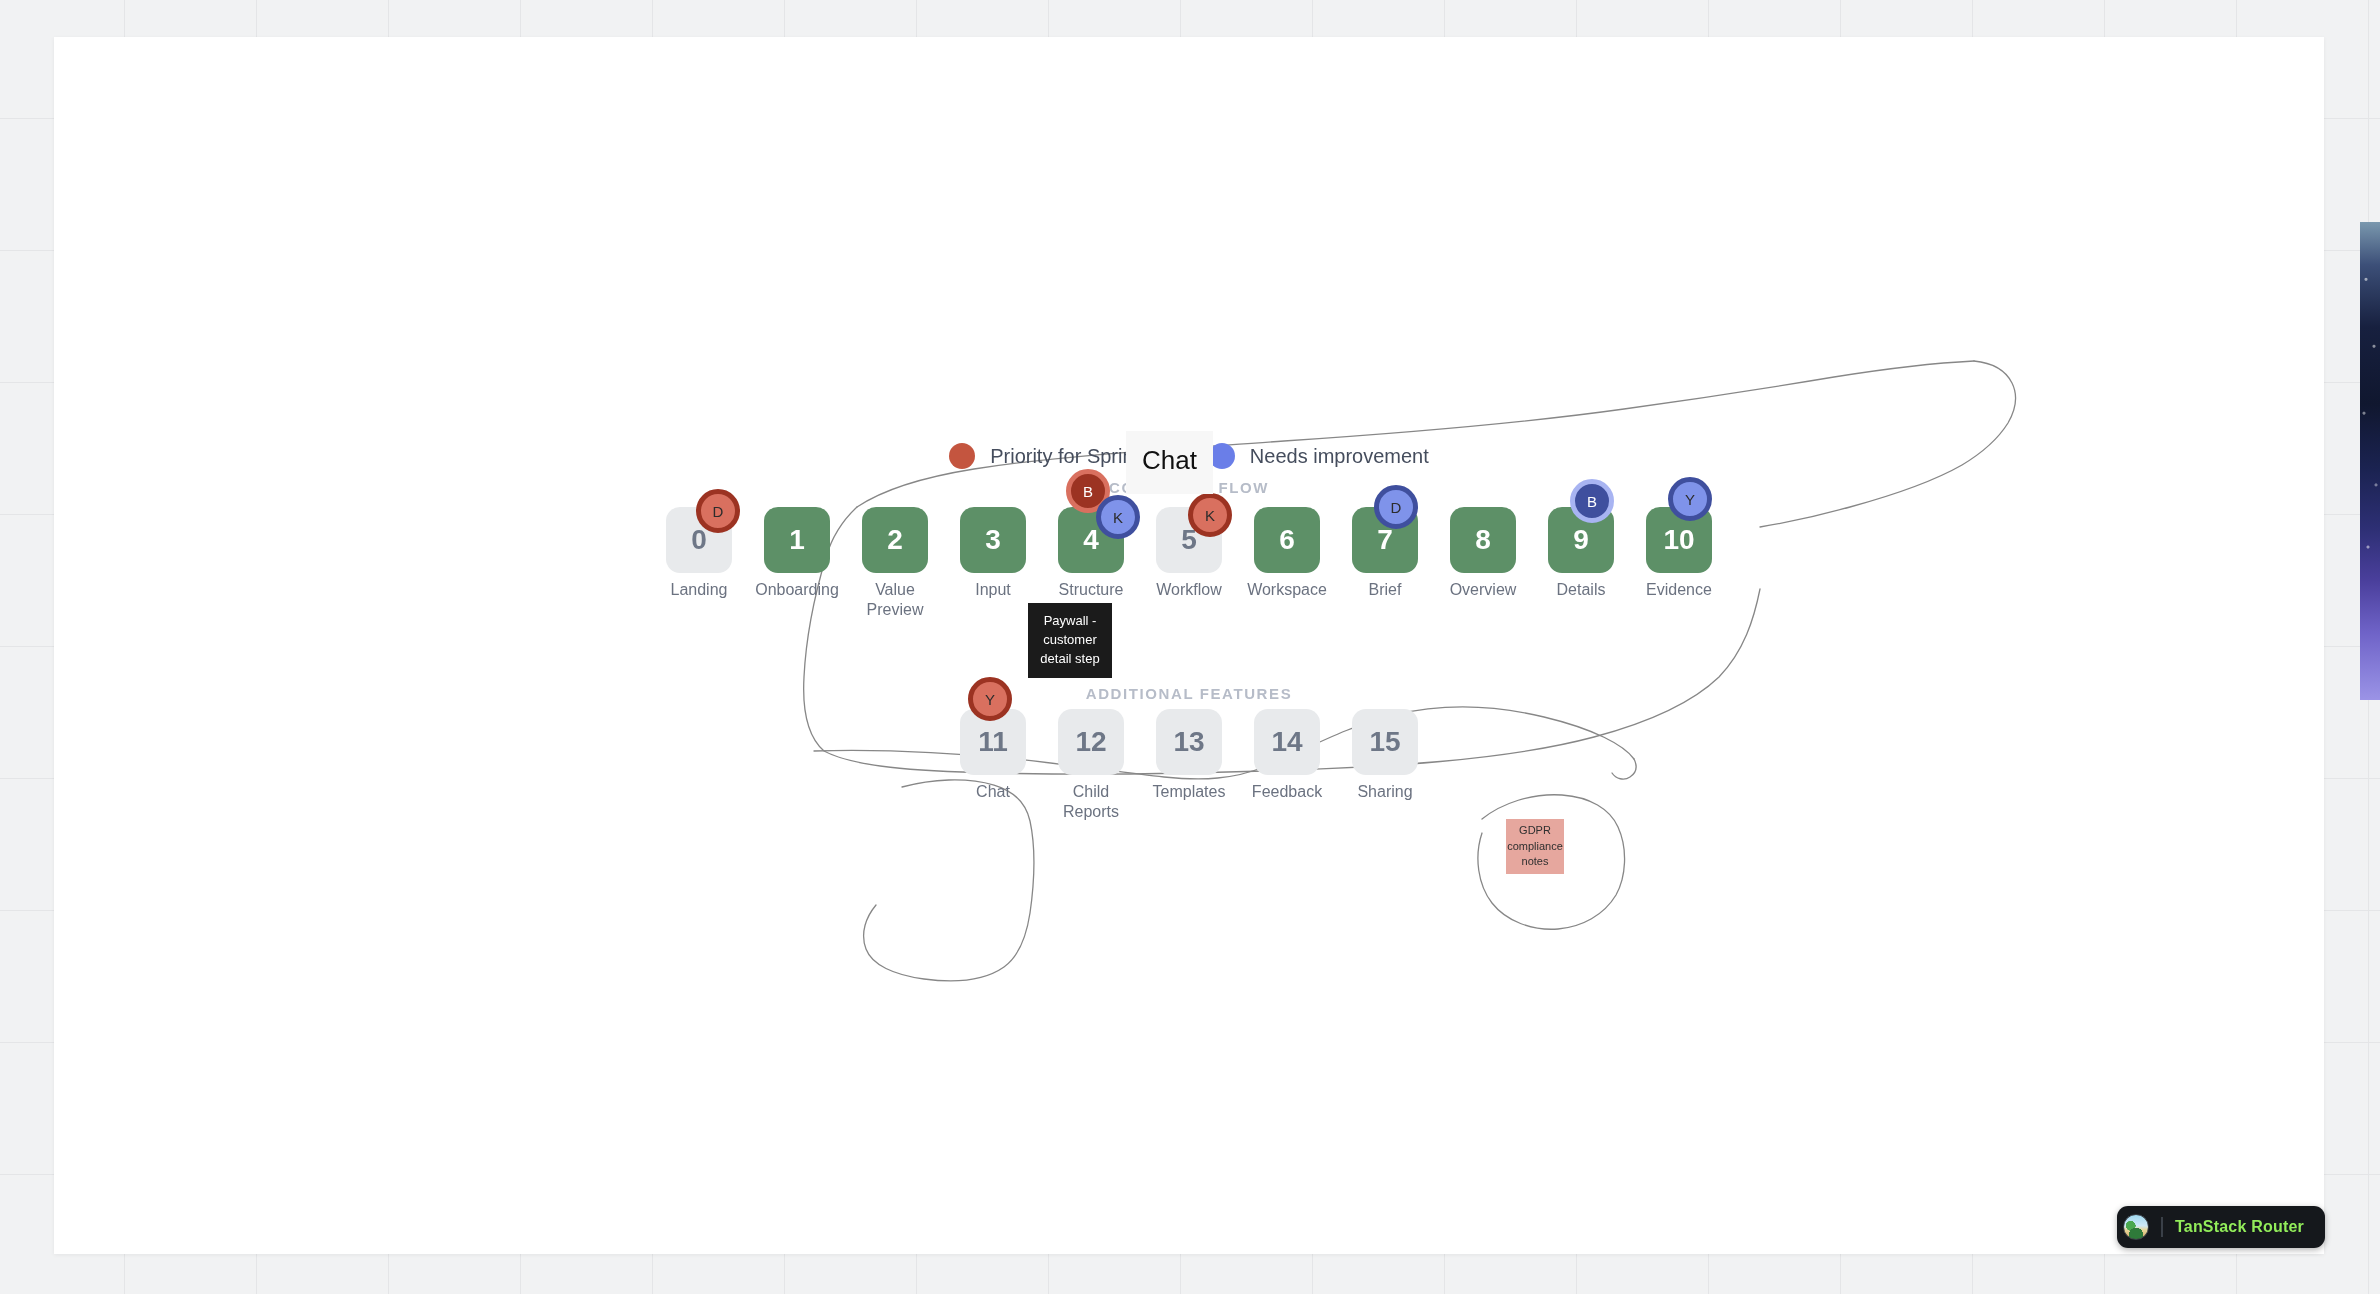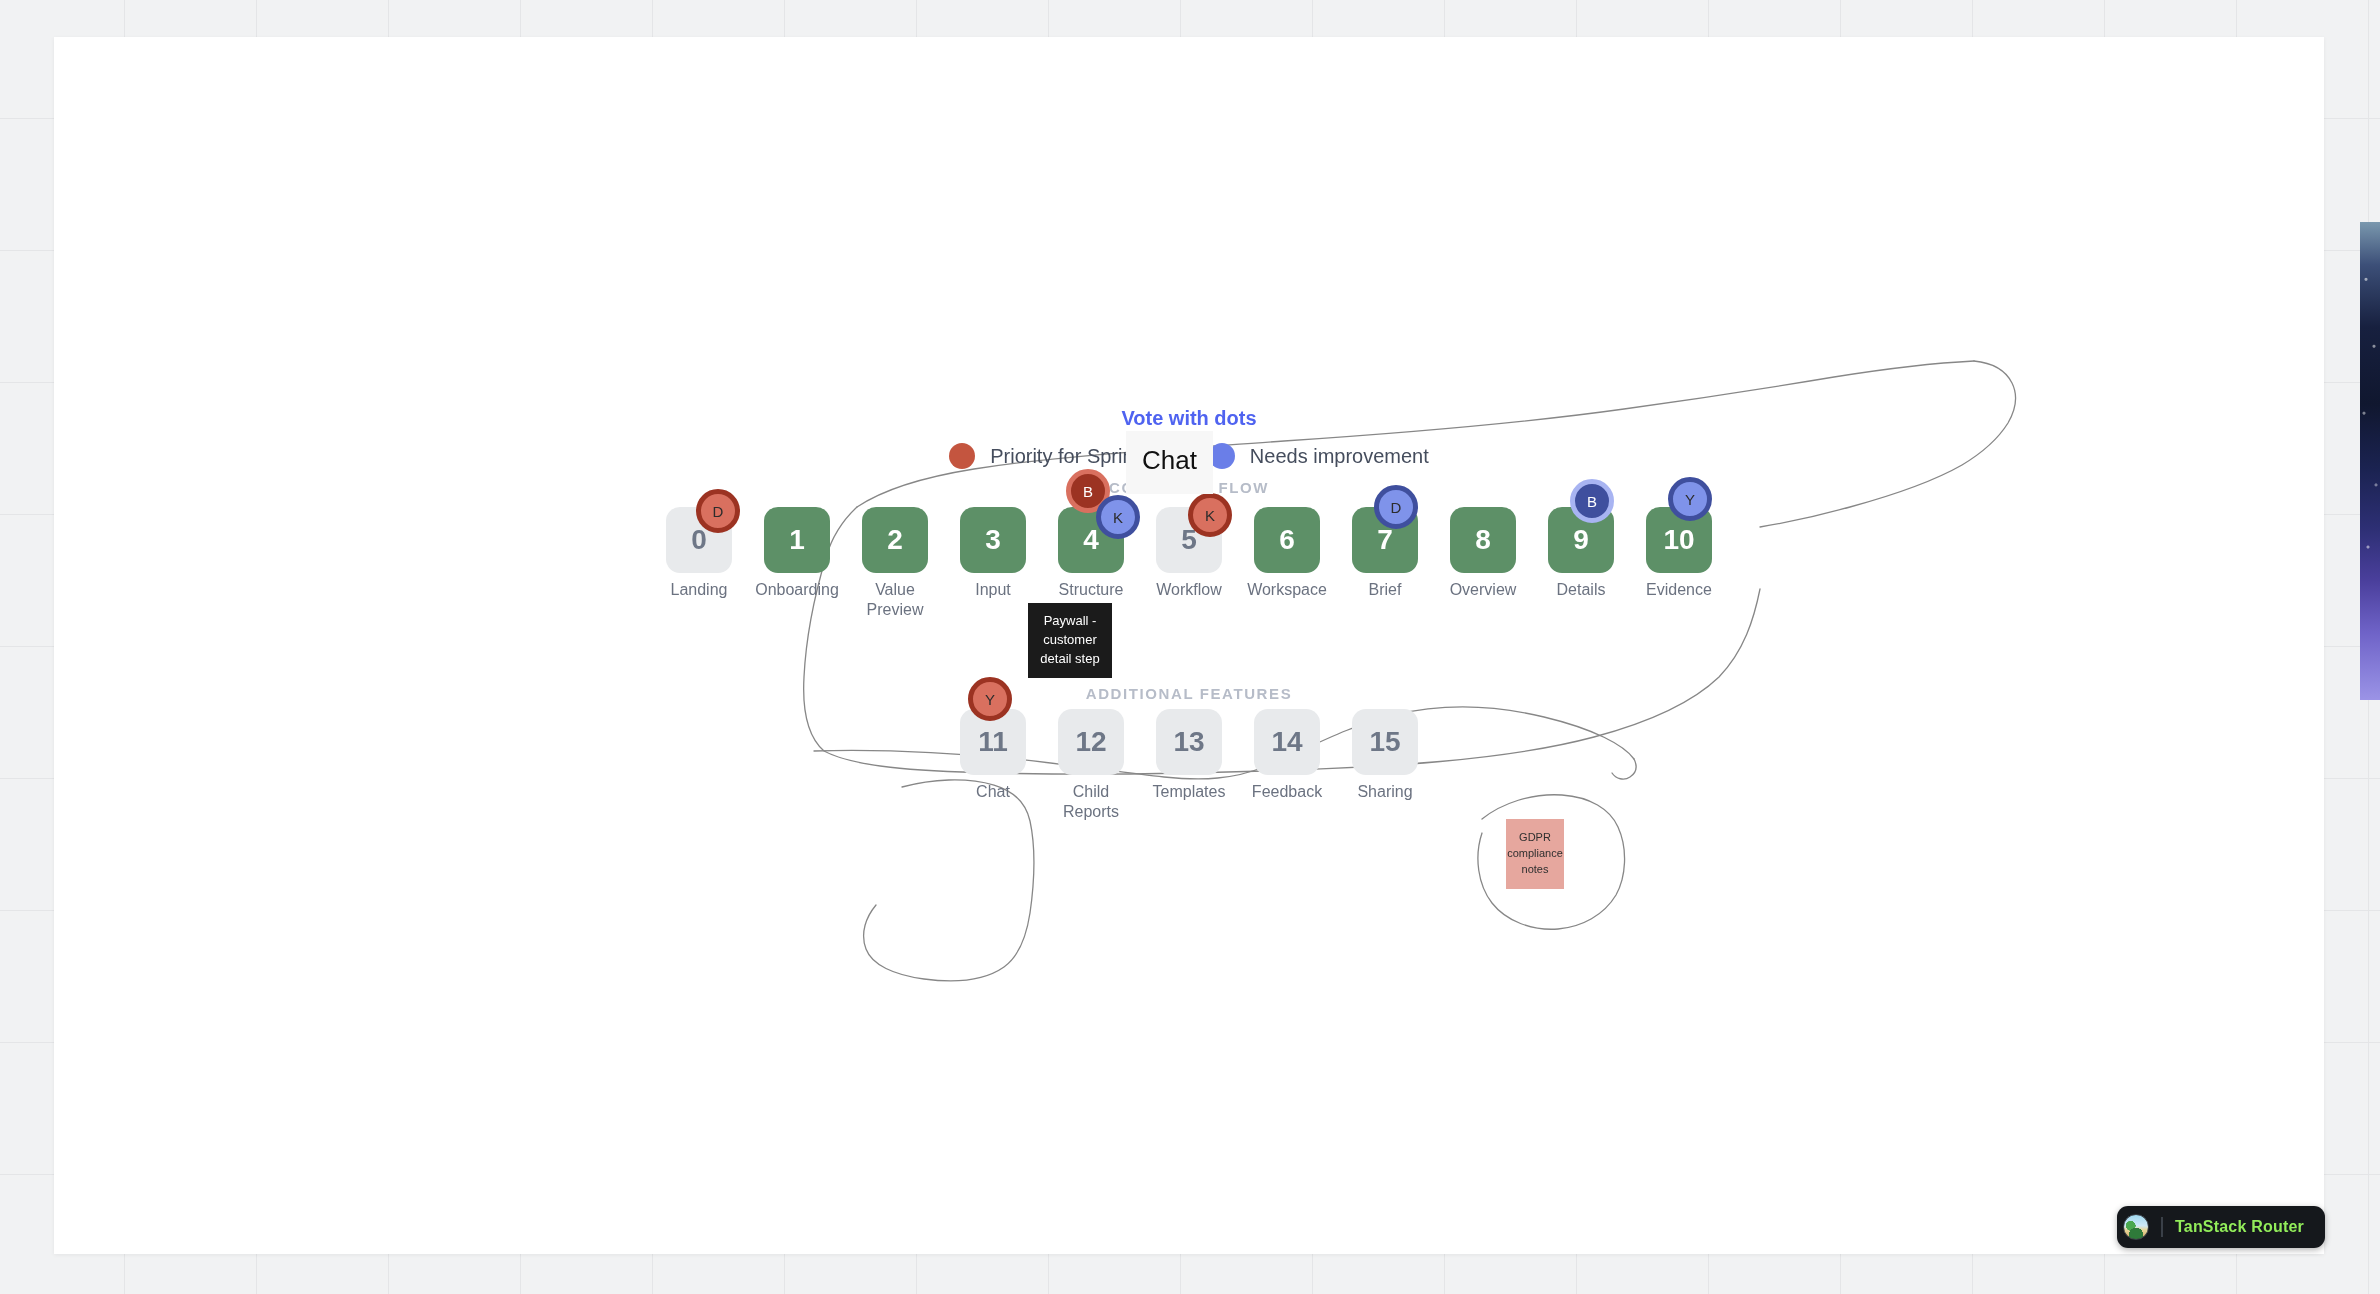--- a/index.html
+++ b/index.html
@@ -182,21 +182,21 @@
     background: #f7f7f7; color: #111111;
     font-size: 26px;
     padding: 14px 16px 18px;
     z-index: 20;
     white-space: nowrap;
   }
 
   #sticky-note {
     position: absolute;
     left: 1452px; top: 782px;
-    width: 58px; height: 70px;
+    width: 58px; height: 55px;
     background: #e6a79e;
     display: flex; align-items: center; justify-content: center;
     text-align: center;
     font-size: 11px; line-height: 1.45; color: #2f2f2f;
     padding: 2px;
     cursor: pointer;
   }
 
   #footer-note {
     position: absolute;
@@ -266,21 +266,20 @@
                    C982 812 980 848 976 876 C972 902 964 920 950 930
                    C930 944 900 946 870 942 C840 938 818 928 812 912
                    C806 896 812 880 822 868"></path>
 
           <path d="M1428 782 C1448 766 1478 756 1508 758 C1536 760 1556 772 1564 790
                    C1574 812 1572 840 1562 858 C1550 878 1528 890 1504 892
                    C1478 894 1452 884 1438 866 C1424 848 1420 820 1428 796"></path>
         </g>
       </svg>
 
-      <div id="vote-title">Vote with dots</div>
 
       <div id="legend">
         <div class="legend-item">
           <span class="legend-dot" style="background:#c4553f"></span>
           <span class="legend-label">Priority for Sprint 2</span>
         </div>
         <div class="legend-item">
           <span class="legend-dot" style="background:#6a7ee8"></span>
           <span class="legend-label">Needs improvement</span>
         </div>

